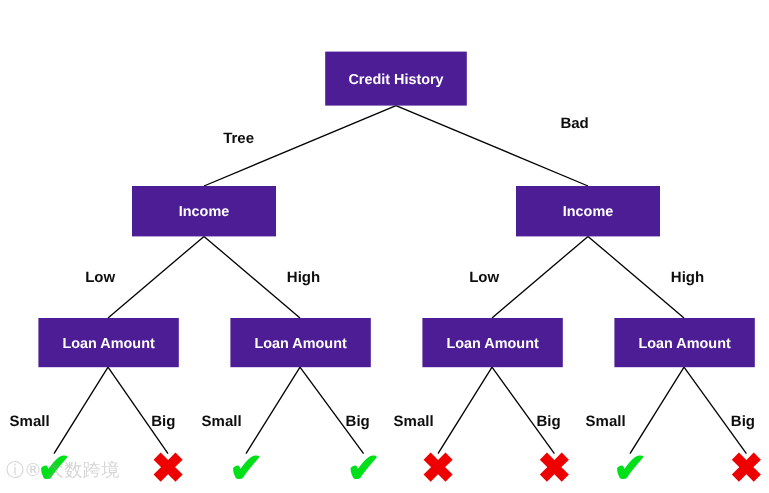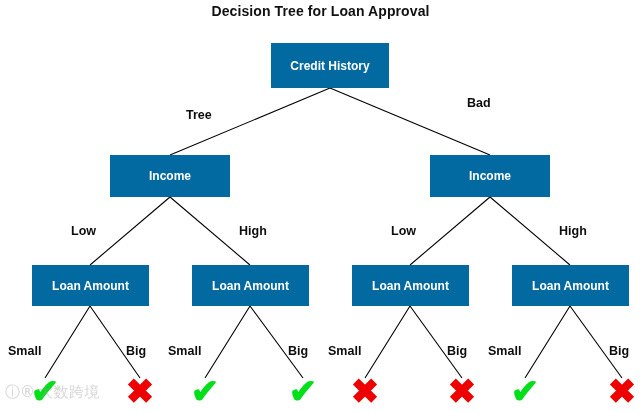--- a/index.html
+++ b/index.html
@@ -39,21 +39,21 @@
     width: 641px;
     text-align: center;
     font-size: 14px;
     font-weight: bold;
     color: #111111;
     letter-spacing: 0.1px;
   }
 
   .node {
     position: absolute;
-    background: #0369a1;
+    background: #4c1d95;
     color: #ffffff;
     font-size: 12px;
     font-weight: bold;
     display: flex;
     align-items: center;
     justify-content: center;
     box-sizing: border-box;
     white-space: nowrap;
   }
 
@@ -98,21 +98,20 @@
     color: #9a9a9a;
     font-family: Liberation Sans, sans-serif;
     letter-spacing: 0.5px;
   }
 </style>
 </head>
 <body>
 
 <div id="canvas">
 
-  <div class="title">Decision Tree for Loan Approval</div>
 
   <svg id="edges" viewBox="0 0 641 411">
 
     <line x1="330" y1="88" x2="170" y2="155" stroke="#000" stroke-width="1.1"></line>
     <line x1="330" y1="88" x2="490" y2="155" stroke="#000" stroke-width="1.1"></line>
 
     <line x1="170" y1="197" x2="90" y2="265" stroke="#000" stroke-width="1.1"></line>
     <line x1="170" y1="197" x2="250" y2="265" stroke="#000" stroke-width="1.1"></line>
 
     <line x1="490" y1="197" x2="410" y2="265" stroke="#000" stroke-width="1.1"></line>

